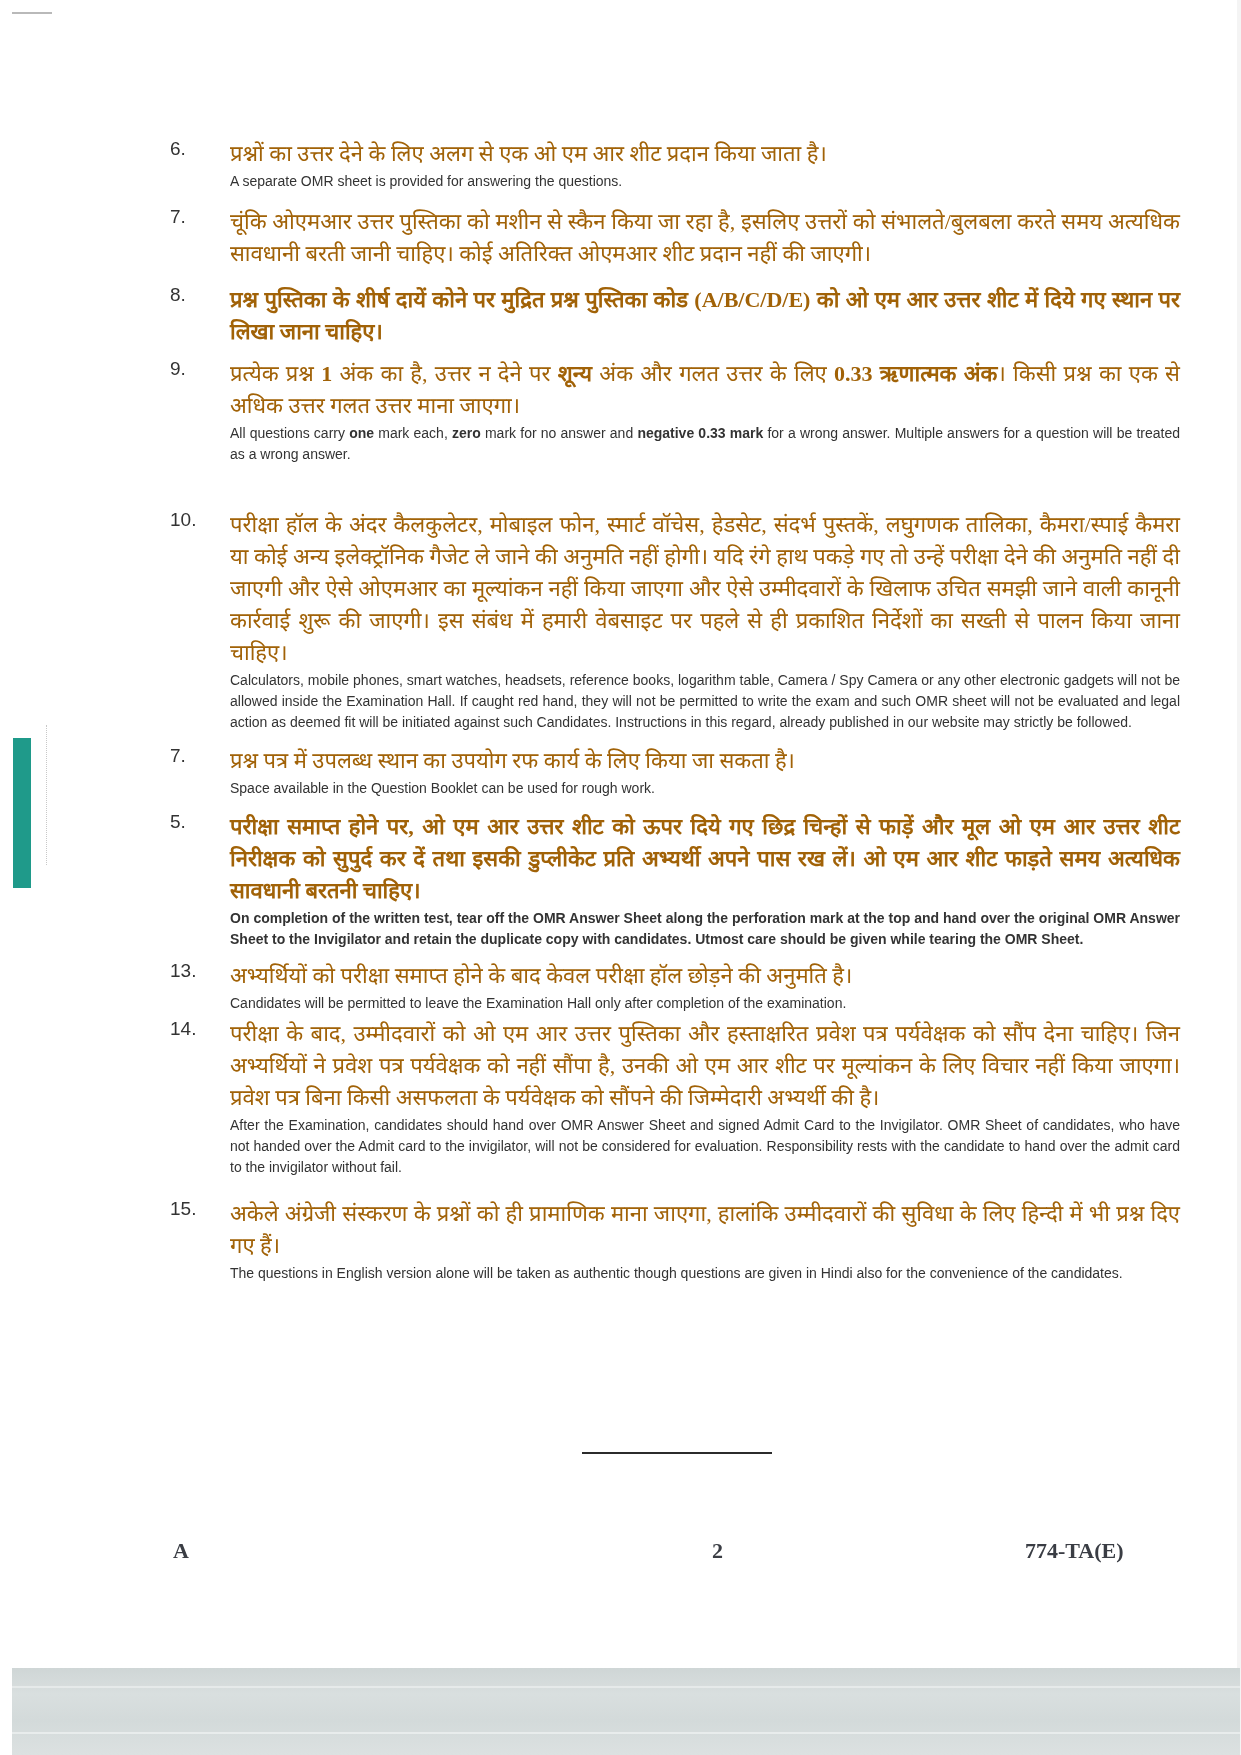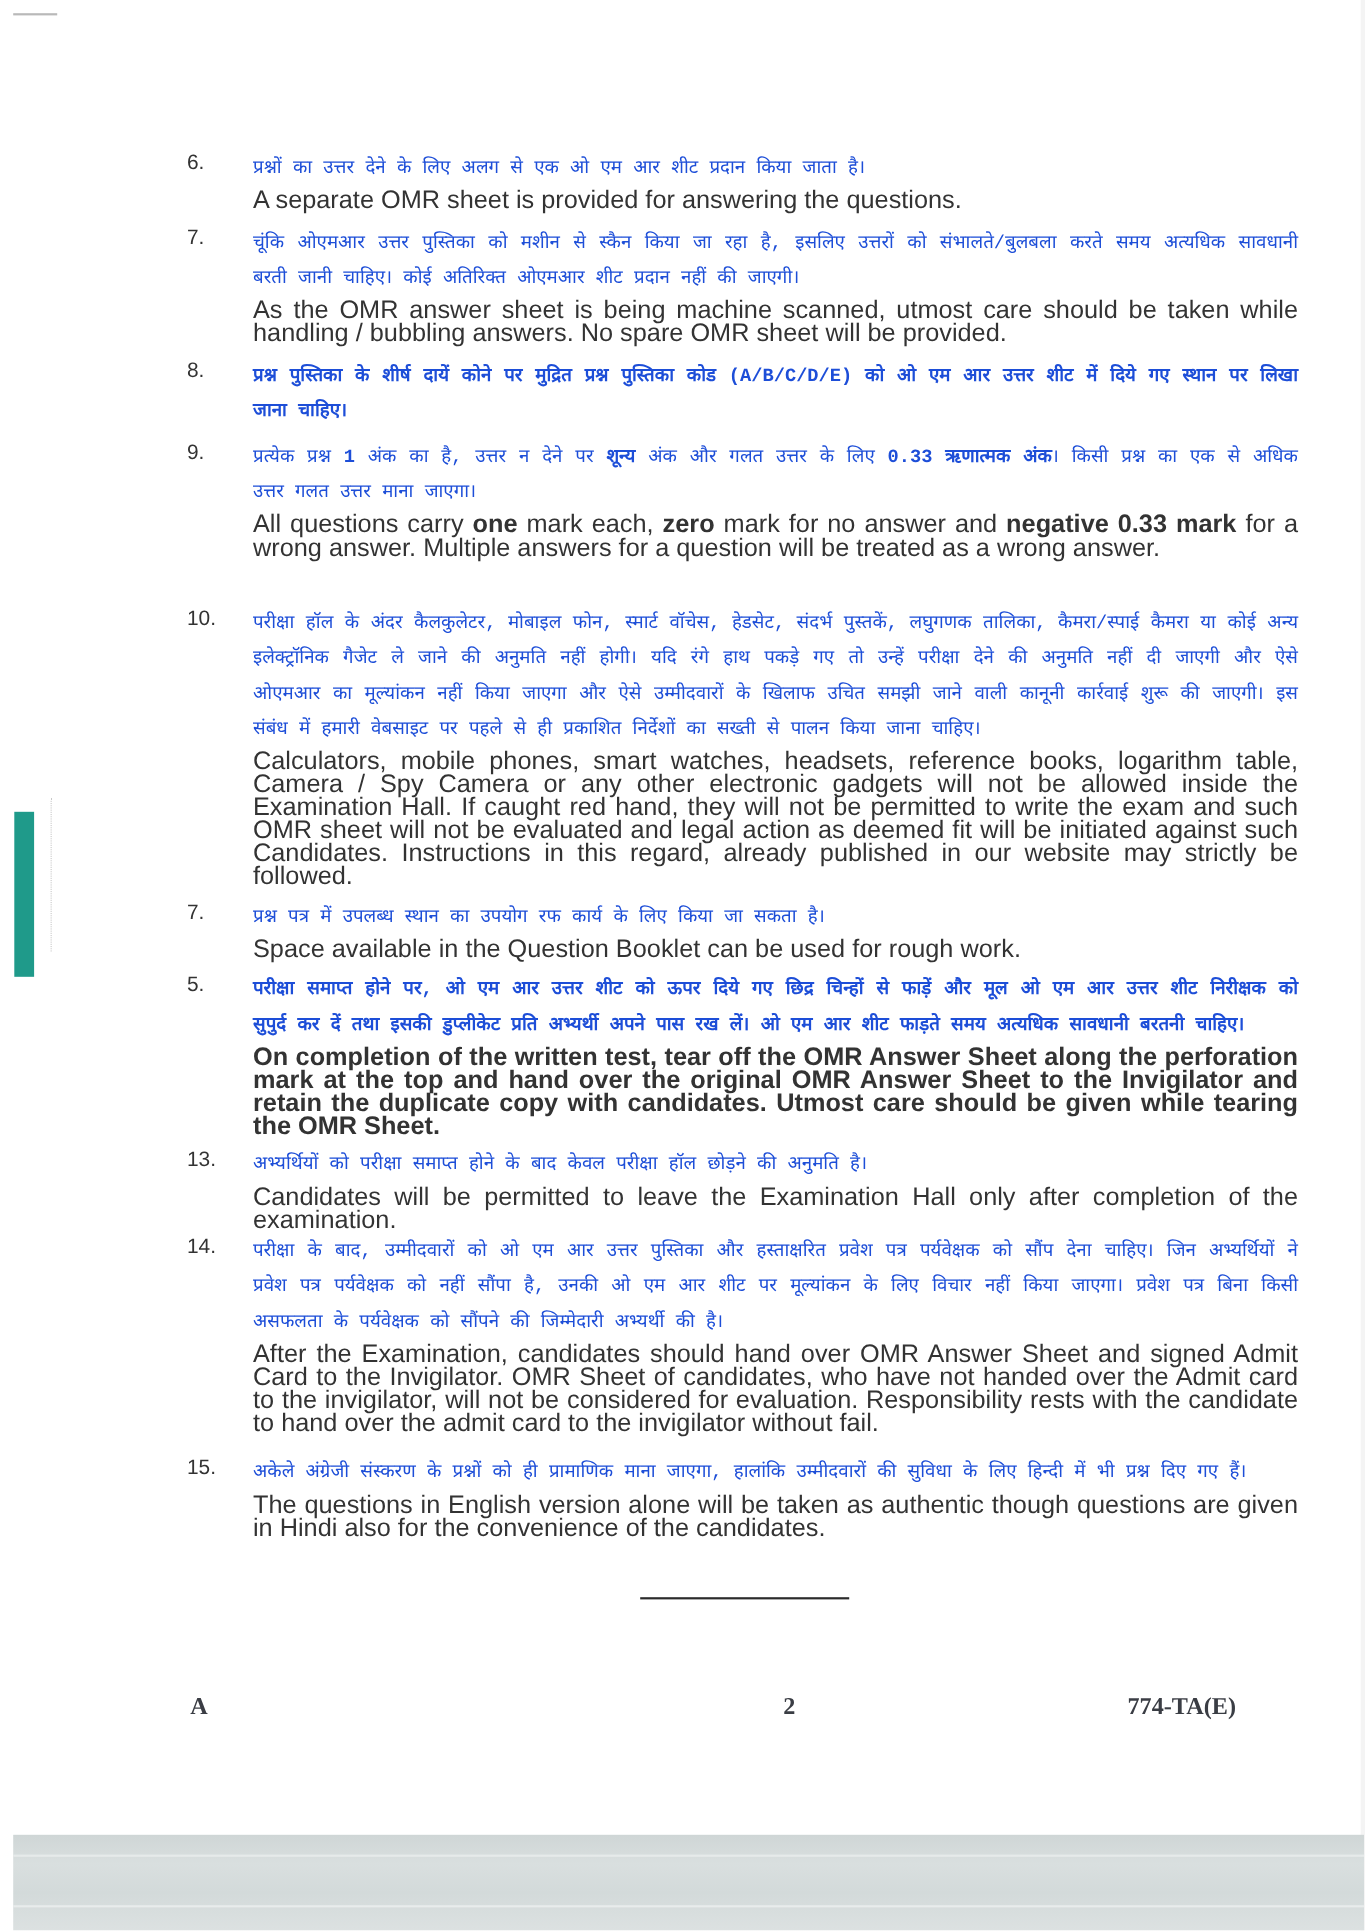--- a/index.html
+++ b/index.html
@@ -8,22 +8,22 @@
 
     .top-mark { position: absolute; left: 12px; top: 12px; width: 40px; height: 2px; background: #b9b9b9; }
     .side-strip { position: absolute; left: 13px; top: 738px; width: 18px; height: 150px; background: #1f9a8a; }
     .side-dots { position: absolute; left: 46px; top: 725px; width: 1px; height: 140px; border-left: 1px dotted #c8c8c8; }
     .right-edge { position: absolute; right: 0; top: 0; width: 4px; height: 1755px; background: #f4f4f4; }
 
     .content { position: absolute; left: 170px; top: 138px; width: 1010px; }
 
     .item { position: relative; padding-left: 60px; }
     .num { position: absolute; left: 0; top: 0; font-size: 19px; color: #333; }
-    .hi { font-family: Liberation Mono, monospace; font-size: 17px; line-height: 32px; color: #1d4ed8; text-align: justify; text-align-last: left; }
-    .en { font-size: 23px; line-height: 21px; color: #333; text-align: justify; margin-top: 1px; }
+    .hi { font-family: Liberation Serif, serif; font-size: 22px; line-height: 32px; color: #a16207; text-align: justify; text-align-last: left; }
+    .en { font-size: 14px; line-height: 21px; color: #333; text-align: justify; margin-top: 1px; }
     .b { font-weight: bold; }
     .bold-block .hi, .bold-block .en { font-weight: bold; }
 
     .rule { position: absolute; left: 582px; top: 1452px; width: 190px; height: 2px; background: #2b2b2b; }
 
     .footer { position: absolute; top: 1538px; left: 0; width: 1241px; font-family: "Liberation Serif", serif; font-weight: bold; font-size: 22px; color: #3a3d44; }
     .footer .left { position: absolute; left: 173px; }
     .footer .mid { position: absolute; left: 712px; }
     .footer .right { position: absolute; left: 1025px; }
 
@@ -44,21 +44,20 @@
 
   <div class="item" style="margin-bottom:14px;">
     <span class="num">6.</span>
     <p class="hi">प्रश्नों का उत्तर देने के लिए अलग से एक ओ एम आर शीट प्रदान किया जाता है।</p>
     <p class="en">A separate OMR sheet is provided for answering the questions.</p>
   </div>
 
   <div class="item" style="margin-bottom:14px;">
     <span class="num">7.</span>
     <p class="hi">चूंकि ओएमआर उत्तर पुस्तिका को मशीन से स्कैन किया जा रहा है, इसलिए उत्तरों को संभालते/बुलबला करते समय अत्यधिक सावधानी बरती जानी चाहिए। कोई अतिरिक्त ओएमआर शीट प्रदान नहीं की जाएगी।</p>
-    <p class="en">As the OMR answer sheet is being machine scanned, utmost care should be taken while handling / bubbling answers. No spare OMR sheet will be provided.</p>
   </div>
 
   <div class="item bold-block" style="margin-bottom:10px;">
     <span class="num">8.</span>
     <p class="hi">प्रश्न पुस्तिका के शीर्ष दायें कोने पर मुद्रित प्रश्न पुस्तिका कोड (A/B/C/D/E) को ओ एम आर उत्तर शीट में दिये गए स्थान पर लिखा जाना चाहिए।</p>
   </div>
 
   <div class="item" style="margin-bottom:12px;">
     <span class="num">9.</span>
     <p class="hi"><span>प्रत्येक प्रश्न </span><span class="b">1</span><span> अंक का है, उत्तर न देने पर </span><span class="b">शून्य</span><span> अंक और गलत उत्तर के लिए </span><span class="b">0.33 ऋणात्मक अंक</span><span>। किसी प्रश्न का एक से अधिक उत्तर गलत उत्तर माना जाएगा।</span></p>

